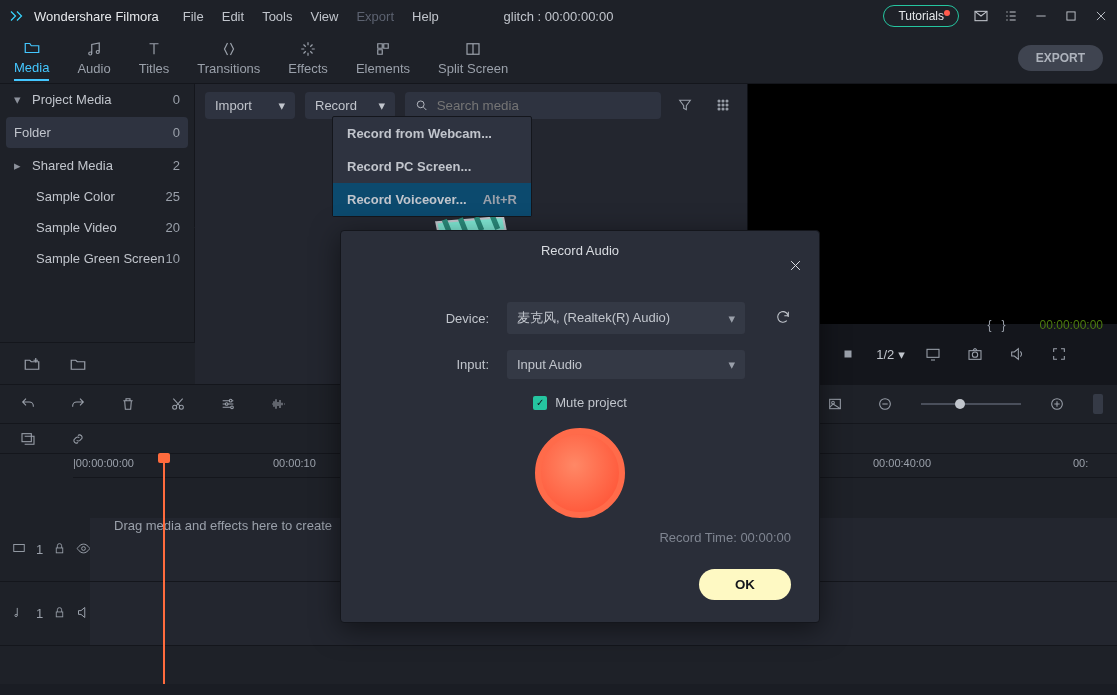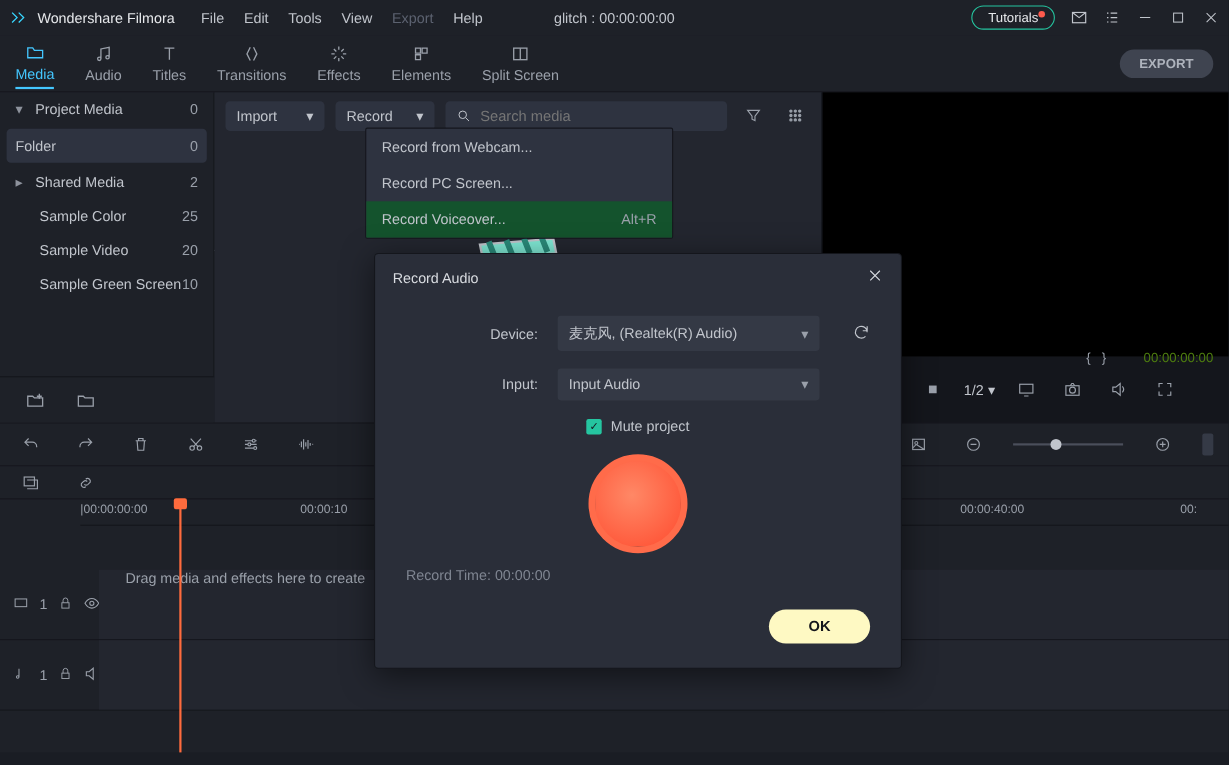--- a/index.html
+++ b/index.html
@@ -63,39 +63,39 @@
 .tl-top { height: 30px; display: flex; align-items: center; padding: 0 14px; gap: 22px; border-bottom: 1px solid #14161c; }
 .ruler { height: 24px; position: relative; border-bottom: 1px solid #14161c; margin-left: 73px; color: #9aa0aa; }
 .ruler .tick { position: absolute; top: 3px; font-size: 11px; }
 .playhead { position: absolute; left: 90px; top: 0; width: 2px; height: 230px; background: #ff6b3d; }
 .playhead::before { content:""; position: absolute; top: -1px; left: -5px; width: 12px; height: 10px; background: #ff6b3d; border-radius: 2px; }
 .track { height: 64px; display: flex; align-items: center; border-bottom: 1px solid #14161c; }
 .track-head { width: 90px; display: flex; align-items: center; gap: 10px; padding: 0 12px; color: #9aa0aa; }
 .track-body { flex: 1; height: 100%; background: #23262f; display: flex; align-items: flex-start; padding: 0 24px; color: #9aa0aa; }
 
 
-.record-menu { position: absolute; left: 332px; top: 116px; width: 280px; background: #2e3340; border: 1px solid #14161c; border-radius: 2px; z-index: 20; }
+.record-menu { position: absolute; left: 332px; top: 116px; width: 200px; background: #2e3340; border: 1px solid #14161c; border-radius: 2px; z-index: 20; font-weight: bold; }
 .record-menu .mitem { padding: 9px 14px; cursor: pointer; display: flex; }
-.record-menu .mitem:hover, .record-menu .mitem.hl { background: #14532d; }
+.record-menu .mitem:hover, .record-menu .mitem.hl { background: #0c4a6e; }
 .record-menu .shortcut { margin-left: auto; color: #9aa0aa; }
 
 
 .modal { position: absolute; left: 340px; top: 230px; width: 480px; background: #2a2e39; border: 1px solid #14161c; border-radius: 4px; z-index: 30; box-shadow: 0 6px 28px rgba(0,0,0,.5); }
-.modal-head { padding: 12px 16px; display: flex; align-items: center; color: #d9dce1; }
+.modal-head { padding: 12px 16px; display: flex; align-items: center; color: #d9dce1; flex-direction: column; }
 .modal-head .close { margin-left: auto; cursor: pointer; }
 .modal-body { padding: 14px 28px 22px; }
 .form-row { display: flex; align-items: center; margin-bottom: 16px; gap: 18px; }
 .form-row .flabel { width: 120px; text-align: right; color: #c1c5cc; }
 .form-row .fctrl { flex: 1; background: #343945; border-radius: 3px; padding: 7px 10px; display: flex; align-items: center; }
 .form-row .fctrl .chev { margin-left: auto; color: #9aa0aa; }
 .refresh { margin-left: 12px; cursor: pointer; }
 .mute-row { display: flex; align-items: center; justify-content: center; gap: 8px; margin: 6px 0 18px; }
 .chk { width: 14px; height: 14px; background: #25c5a0; border-radius: 2px; display: flex; align-items: center; justify-content: center; color: #14161c; font-size: 10px; }
 .record-btn { width: 90px; height: 90px; margin: 0 auto 12px; border-radius: 50%; border: 6px solid #ff6b4a; background: radial-gradient(circle at 43% 40%, #ff8866, #ff4b2e); cursor: pointer; }
-.record-time { text-align: left; color: #7f8591; margin-bottom: 24px; }
+.record-time { text-align: right; color: #7f8591; margin-bottom: 24px; }
 .ok-btn { display: block; margin-left: auto; background: #fef9c3; color: #14161c; padding: 8px 36px; border-radius: 18px; font-weight: 600; cursor: pointer; border: none; }
 
 svg { stroke: currentColor; fill: none; stroke-width: 1.6; }
 </style>
 </head>
 <body>
 
 <div class="titlebar">
   <svg class="logo" viewBox="0 0 24 24">
       <path d="M4 6l6 6-6 6M12 6l6 6-6 6" stroke="#38d6ff"></path>

